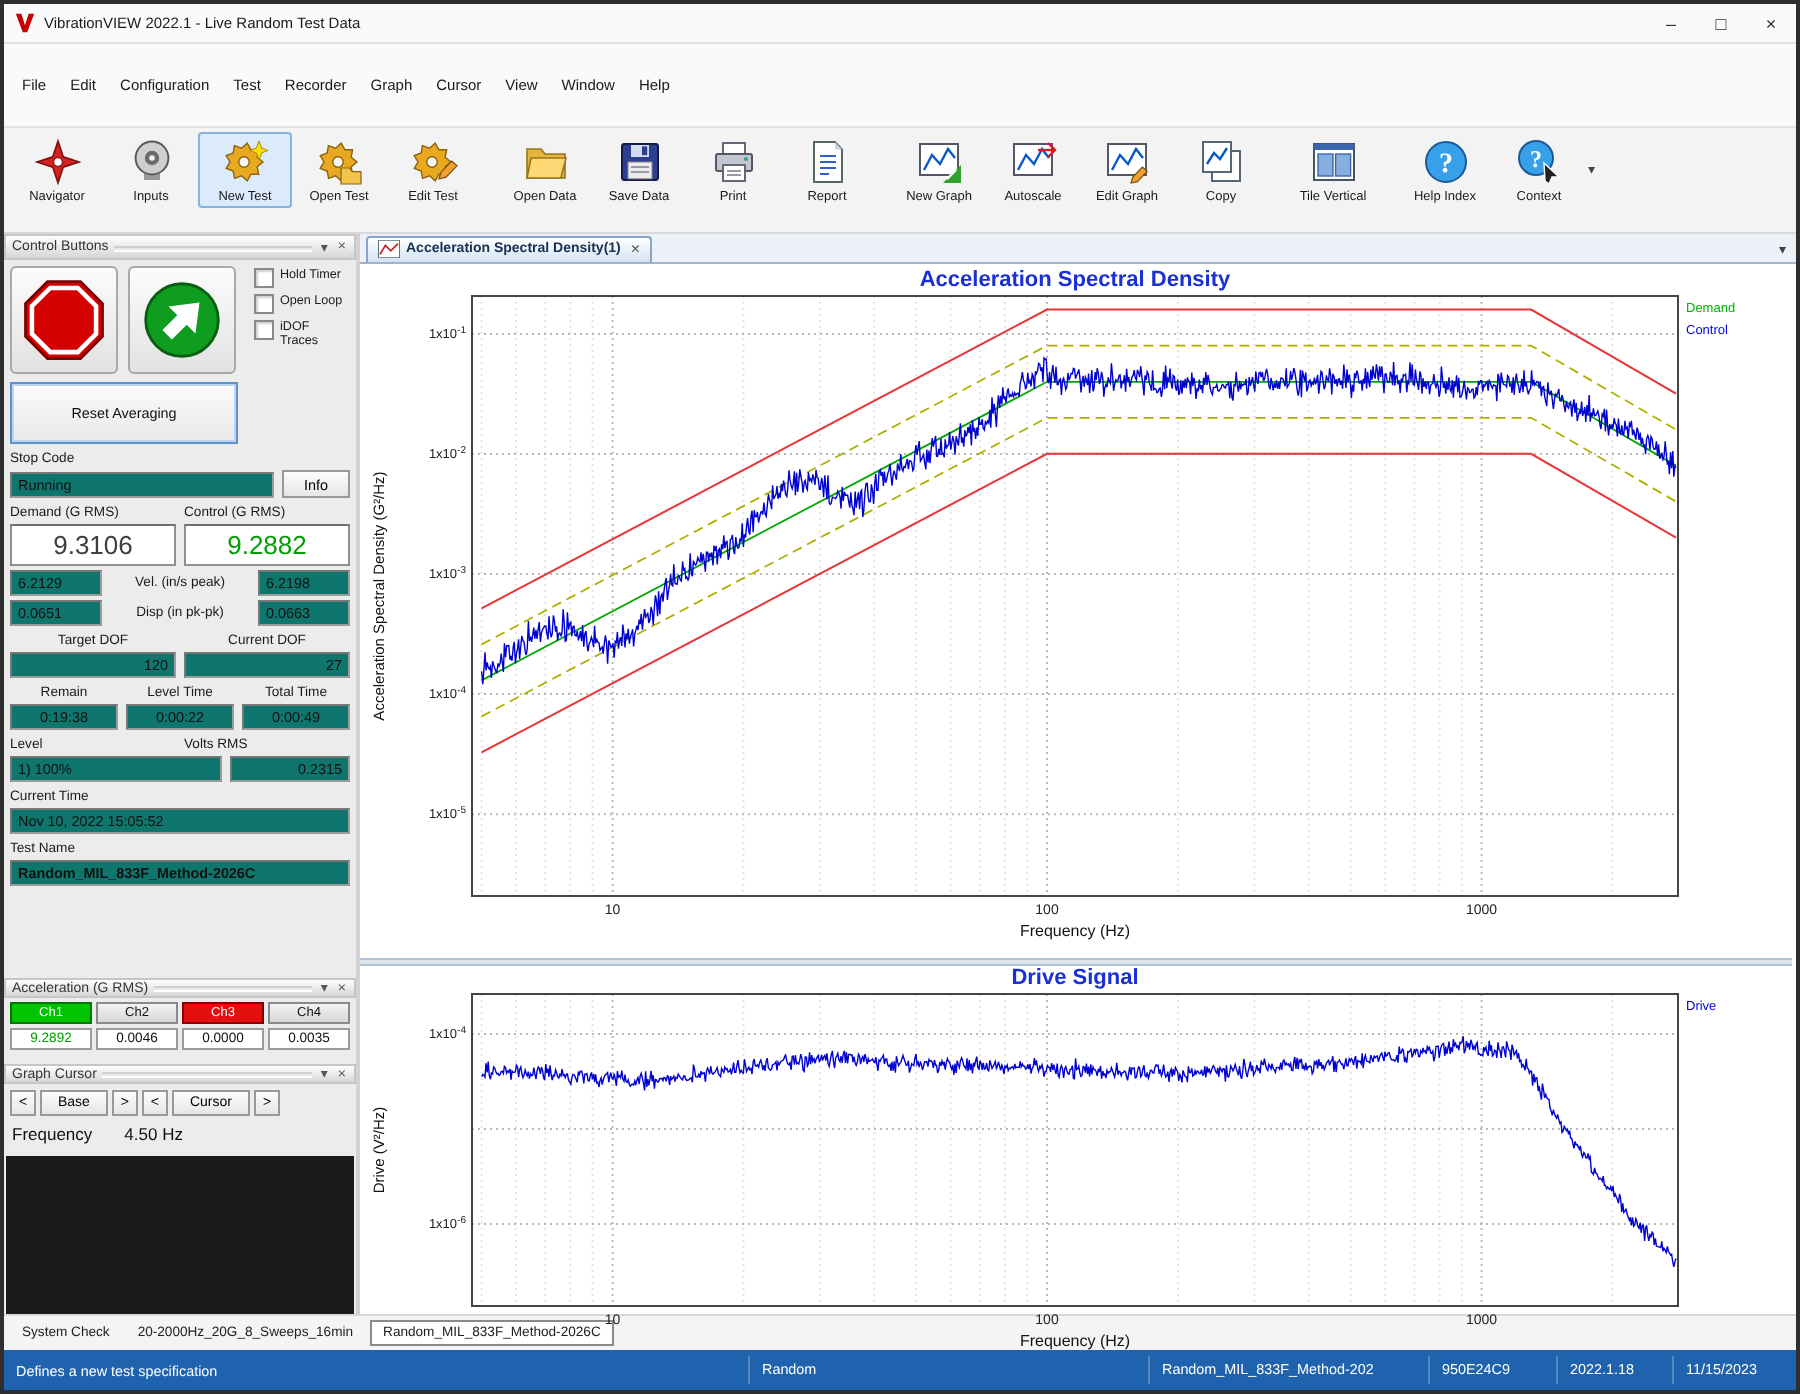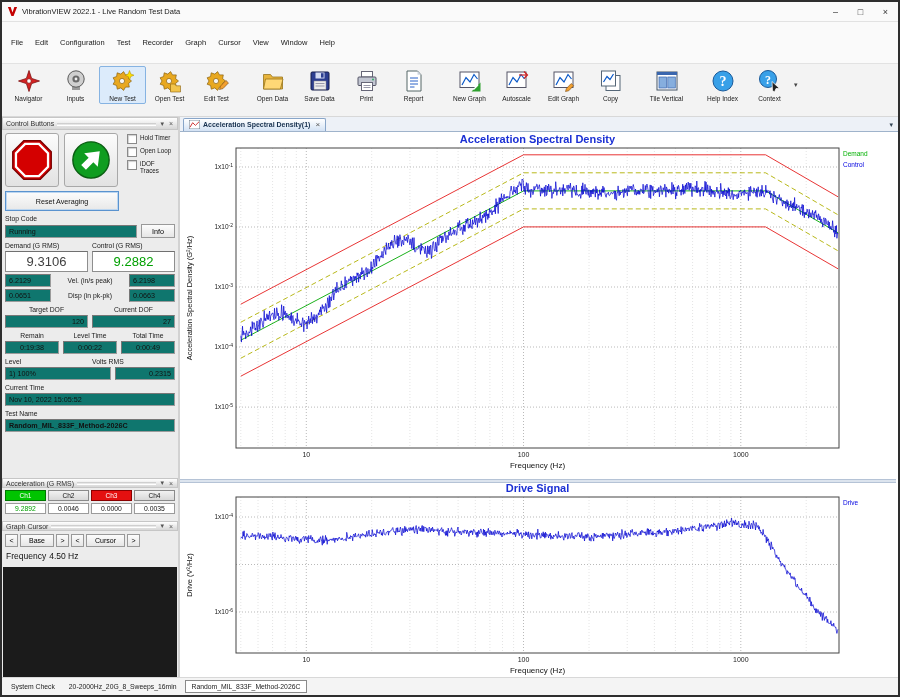--- a/index.html
+++ b/index.html
@@ -27,21 +27,21 @@
 .ph-line{flex:1;height:3px;border-top:1px solid #cfcfcf;border-bottom:1px solid #fff;margin-top:1px}
 .ph-btn{font-size:7px;color:#555;padding:0 1px}
 .cb-body{padding:3px 3px 0}
 .btnrow{display:flex;gap:5px}
 .bigbtn{width:54px;height:54px;background:linear-gradient(#fcfcfc,#e2e2e2);border:1px solid #a8a8a8;border-radius:3px;display:flex;align-items:center;justify-content:center}
 .bigbtn svg{display:block}
 .chkcol{margin-left:auto;display:flex;flex-direction:column;gap:3px;padding-top:1px;width:48px}
 .chkitem{display:flex;gap:3px;align-items:flex-start}
 .chk{width:10px;height:10px;flex:0 0 auto;background:#fff;border:1px solid #8a8a8a;box-shadow:inset 1px 1px 1px #d0d0d0}
 .chklabel{font-size:6.3px;line-height:1.15;color:#1a1a1a}
-.resetbtn{margin-top:4px;width:114px;height:20px;background:linear-gradient(#fcfcfc,#e8e8e8);border:1px solid #5a93cf;box-shadow:inset 0 0 0 1px #bcd6f0;font-size:7.2px;display:flex;align-items:center;justify-content:center;color:#111}
+.resetbtn{margin-top:4px;width:114px;height:31px;background:linear-gradient(#fcfcfc,#e8e8e8);border:1px solid #5a93cf;box-shadow:inset 0 0 0 1px #bcd6f0;font-size:7.2px;display:flex;align-items:center;justify-content:center;color:#111}
 .lbl{font-size:6.8px;color:#1a1a1a;margin-top:4px}
 .row{display:flex;gap:4px;margin-top:2px;align-items:center}
 .lblrow{margin-top:4px}
 .lblrow span{font-size:6.8px;color:#1a1a1a}
 .half{flex:1}
 .third{flex:1;text-align:center}
 .center{text-align:center;justify-content:center}
 .rightal{justify-content:flex-end;padding-right:9px}
 .field{height:13px;background:#0f766e;border:1px solid #9b9b9b;border-top-color:#777;border-left-color:#777;font-size:7.2px;color:#111;display:flex;align-items:center;padding:0 3px}
 .grow{flex:1}
@@ -56,21 +56,21 @@
 .accgrid{display:grid;grid-template-columns:repeat(4,1fr);gap:2px;padding:2px 3px}
 .acchead{height:11px;font-size:6.5px;display:flex;align-items:center;justify-content:center;border:1px solid #8a8a8a;background:linear-gradient(#f2f2f2,#d8d8d8);color:#111}
 .acchead.active{background:#00c400;color:#fff;border-color:#007700}
 .acchead.alarm{background:#e41010;color:#fff;border-color:#8a0000}
 .accval{height:11px;background:#fff;border:1px solid #9b9b9b;font-size:6.8px;display:flex;align-items:center;justify-content:center;color:#111}
 .accval.active{color:#00a000}
 .gcpanel{margin-top:5px}
 .gcrow{display:flex;gap:2px;padding:3px 3px 0}
 .gcbtn{height:13px;min-width:13px;background:linear-gradient(#fcfcfc,#e6e6e6);border:1px solid #999;font-size:7px;display:flex;align-items:center;justify-content:center;padding:0 3px}
 .gcbtn.wide{padding:0 8px}
-.freqrow{display:flex;gap:3px;padding:4px 4px 3px;font-size:8.5px;color:#111}
+.freqrow{display:flex;gap:16px;padding:4px 4px 3px;font-size:8.5px;color:#111}
 .dockempty{flex:1;background:#1b1b1b;margin:3px 1px 0}
 .main{flex:1;display:flex;flex-direction:column;min-width:0;background:#fff}
 .tabbar{flex:0 0 15px;background:#edf1f7;border-bottom:1px solid #9fb3cb;display:flex;align-items:flex-end;padding:1px 3px 0}
 .gtab{display:flex;align-items:center;gap:3px;background:linear-gradient(#ffffff,#d3e2f4);border:1px solid #88a5c8;border-bottom:none;border-radius:2px 2px 0 0;padding:1px 5px 2px;font-size:7px;font-weight:bold;color:#16304e}
 .gtab svg{width:11px;height:9px;display:block}
 .gtab-close{color:#555;font-weight:normal;font-size:8px;margin-left:2px}
 .tab-ovf{margin-left:auto;font-size:7px;color:#345;padding:0 2px 2px}
 .charts{flex:1;position:relative;min-height:0}
 #chart1{position:absolute;left:0;top:0;width:716px;height:347px}
 .hsplit{position:absolute;left:0;top:347px;width:716px;height:4px;background:#dce4ee;border-top:1px solid #b5c3d6;border-bottom:1px solid #b5c3d6}
@@ -579,13 +579,21 @@
       </div>
     </div>
   </div>
 
   <div class="bottombar" id="bottombar">
       <span class="btab">System Check</span>
       <span class="btab">20-2000Hz_20G_8_Sweeps_16min</span>
       <span class="btab active">Random_MIL_833F_Method-2026C</span>
     </div>
 
+  <div class="statusbar">
+    <span class="sb-left">Defines a new test specification</span>
+    <span class="sb-seg sb-mode">Random</span>
+    <span class="sb-seg sb-test">Random_MIL_833F_Method-202</span>
+    <span class="sb-seg sb-id">950E24C9</span>
+    <span class="sb-seg sb-ver">2022.1.18</span>
+    <span class="sb-seg sb-date">11/15/2023</span>
+  </div>
 </div>
 
 </body></html>

